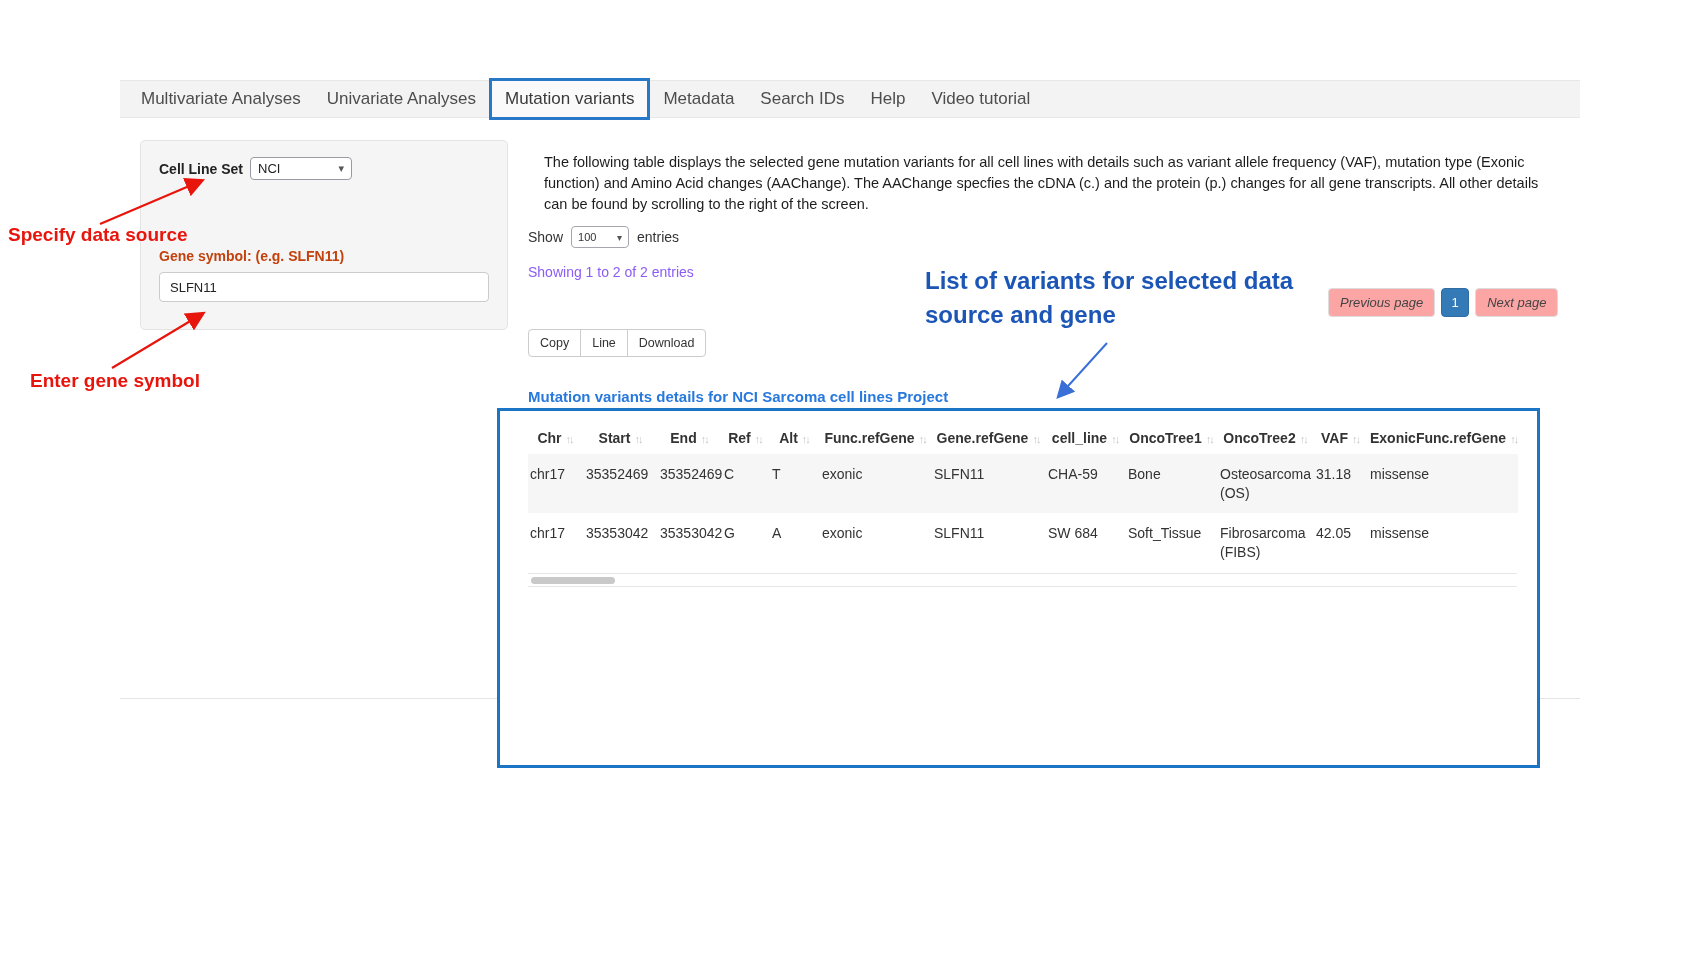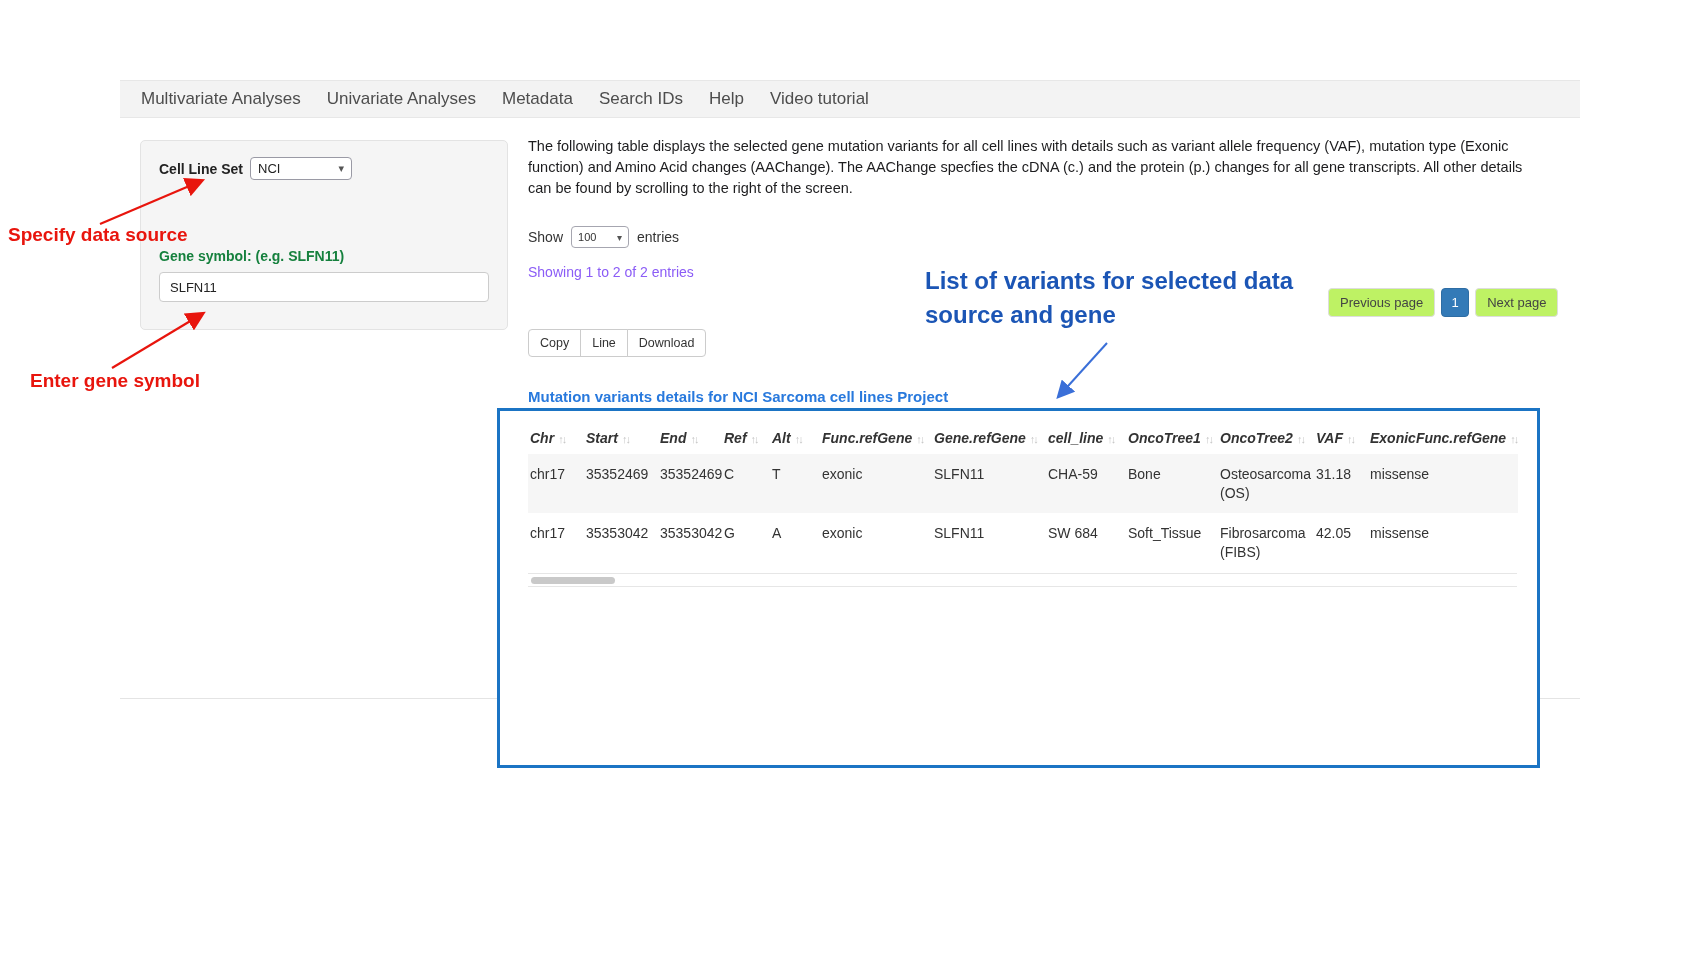--- a/index.html
+++ b/index.html
@@ -31,39 +31,39 @@
     padding:16px 18px;
   }
   .cls-row { display:flex; align-items:center; gap:7px; }
   .bold-label { font-weight:bold; font-size:14px; color:#222; }
   .select-box {
     display:inline-flex; align-items:center; justify-content:space-between;
     min-width:102px; height:23px; padding:0 7px; background:#fff;
     border:1px solid #9a9aa5; border-radius:4px; font-size:13px; color:#222; cursor:pointer;
   }
   .select-box .caret { font-size:11px; color:#555; margin-left:8px; }
-  .gene-label { display:block; margin-top:68px; font-weight:bold; font-size:14px; color:#15803d; }
+  .gene-label { display:block; margin-top:68px; font-weight:bold; font-size:14px; color:#c2410c; }
   .gene-input {
     margin-top:8px; width:100%; height:30px; border:1px solid #ccc; border-radius:4px;
     padding:0 10px; font-size:13px; color:#222; background:#fff;
   }
 
   
   .red-note { position:absolute; color:#e8150d; font-weight:bold; font-size:19px; z-index:4; }
   #note-specify { left:8px;  top:224px; }
   #note-enter   { left:30px; top:370px; }
   .blue-note {
     position:absolute; left:925px; top:264px; width:430px;
     color:#1b55b5; font-weight:bold; font-size:24px; line-height:34px; z-index:4;
   }
   .overlay-svg { position:absolute; left:0; top:0; z-index:3; pointer-events:none; }
 
   
   .desc {
-    position:absolute; left:528px; top:136px; width:995px; margin:0;
+    position:absolute; left:528px; top:136px; width:995px; margin:16px;
     font-size:14.5px; line-height:21px; color:#1d1d1f;
   }
   .show-row { position:absolute; left:528px; top:226px; display:flex; align-items:center; gap:8px; font-size:14px; }
   .small-select {
     display:inline-flex; align-items:center; justify-content:space-between;
     width:58px; height:22px; padding:0 6px; background:#fff;
     border:1px solid #a6a6b0; border-radius:4px; font-size:11px; color:#333; cursor:pointer;
   }
   .small-select .caret { font-size:10px; color:#555; }
   .showing { position:absolute; left:528px; top:264px; font-size:14px; color:#8b5cf6; }
@@ -73,55 +73,56 @@
     border:1px solid #ccc; background:#fff; color:#333; font-size:12.5px;
     padding:6px 11px; margin-left:-1px; cursor:pointer; font-family:inherit;
   }
   .dt-btn:first-child { border-radius:4px 0 0 4px; margin-left:0; }
   .dt-btn:last-child  { border-radius:0 4px 4px 0; }
 
   .table-title { position:absolute; left:528px; top:388px; font-size:15px; font-weight:bold; color:#2879dd; }
 
   .pagination { position:absolute; left:1328px; top:288px; display:flex; align-items:center; gap:6px; font-size:13px; }
   .page-btn {
-    border:1px solid #ddd; background:#bef264; color:#444; border-radius:4px;
-    padding:6px 11px; cursor:pointer; font-family:inherit; font-size:13px; white-space:nowrap;
+    border:1px solid #ddd; background:#fca5a5; color:#444; border-radius:4px;
+    padding:6px 11px; cursor:pointer; font-family:inherit; font-size:13px; white-space:nowrap;font-style:italic;
   }
   .page-num {
     width:28px; height:29px; background:#337ab7; border:1px solid #2e6da4; border-radius:4px;
     color:#fff; display:flex; align-items:center; justify-content:center; cursor:pointer;
   }
 
   
   .page-sep { position:absolute; left:120px; top:698px; width:1460px; height:1px; background:#e4e4e4; z-index:1; }
   .table-box {
     position:absolute; left:497px; top:408px; width:1043px; height:360px;
     border:3px solid #1b74c4; background:#fff; z-index:2; padding:10px 20px 0 28px;
   }
   table.dt { border-collapse:collapse; table-layout:fixed; width:100%; font-size:14px; color:#333; }
-  .dt thead th { text-align:left; font-weight:bold; padding:9px 4px 8px 2px; white-space:nowrap; cursor:pointer;font-style:italic; }
+  .dt thead th { text-align:center; font-weight:bold; padding:9px 4px 8px 2px; white-space:nowrap; cursor:pointer; }
   .sort-ico { color:#c6c6c6; font-size:11px; margin-left:4px; letter-spacing:-2px; }
   .filter-cell { padding:2px 8px 10px 0; border-bottom:1px solid #e8e8e8; }
   .filter {
     width:100%; height:24px; border:1px solid #d9d9d9; border-radius:3px;
     font-size:12px; color:#6d6d6d; padding:0 6px; background:#fff; font-family:inherit;
   }
   .filter.gray { background:#e9e9e9; border-color:#d2d2d2; }
   .dt tbody td { padding:11px 8px 10px 2px; vertical-align:top; line-height:19px; }
   .dt tbody tr.stripe { background:#f6f6f6; }
   .hscroll { height:14px; border-top:1px solid #e6e6e6; border-bottom:1px solid #e6e6e6; position:relative; margin-top:1px; }
   .hscroll .thumb { position:absolute; left:3px; top:3px; width:84px; height:7px; border-radius:4px; background:#c9c9c9; cursor:pointer; }
 </style>
 </head>
 <body>
 
 <nav class="navbar">
   <ul id="nav-tabs">
       <li class="tab">Multivariate Analyses</li>
       <li class="tab">Univariate Analyses</li>
+      <li class="tab active">Mutation variants</li>
       <li class="tab">Metadata</li>
       <li class="tab">Search IDs</li>
       <li class="tab">Help</li>
       <li class="tab">Video tutorial</li>
     </ul>
 </nav>
 
 <aside class="well">
   <div class="cls-row">
     <span class="bold-label">Cell Line Set</span>

